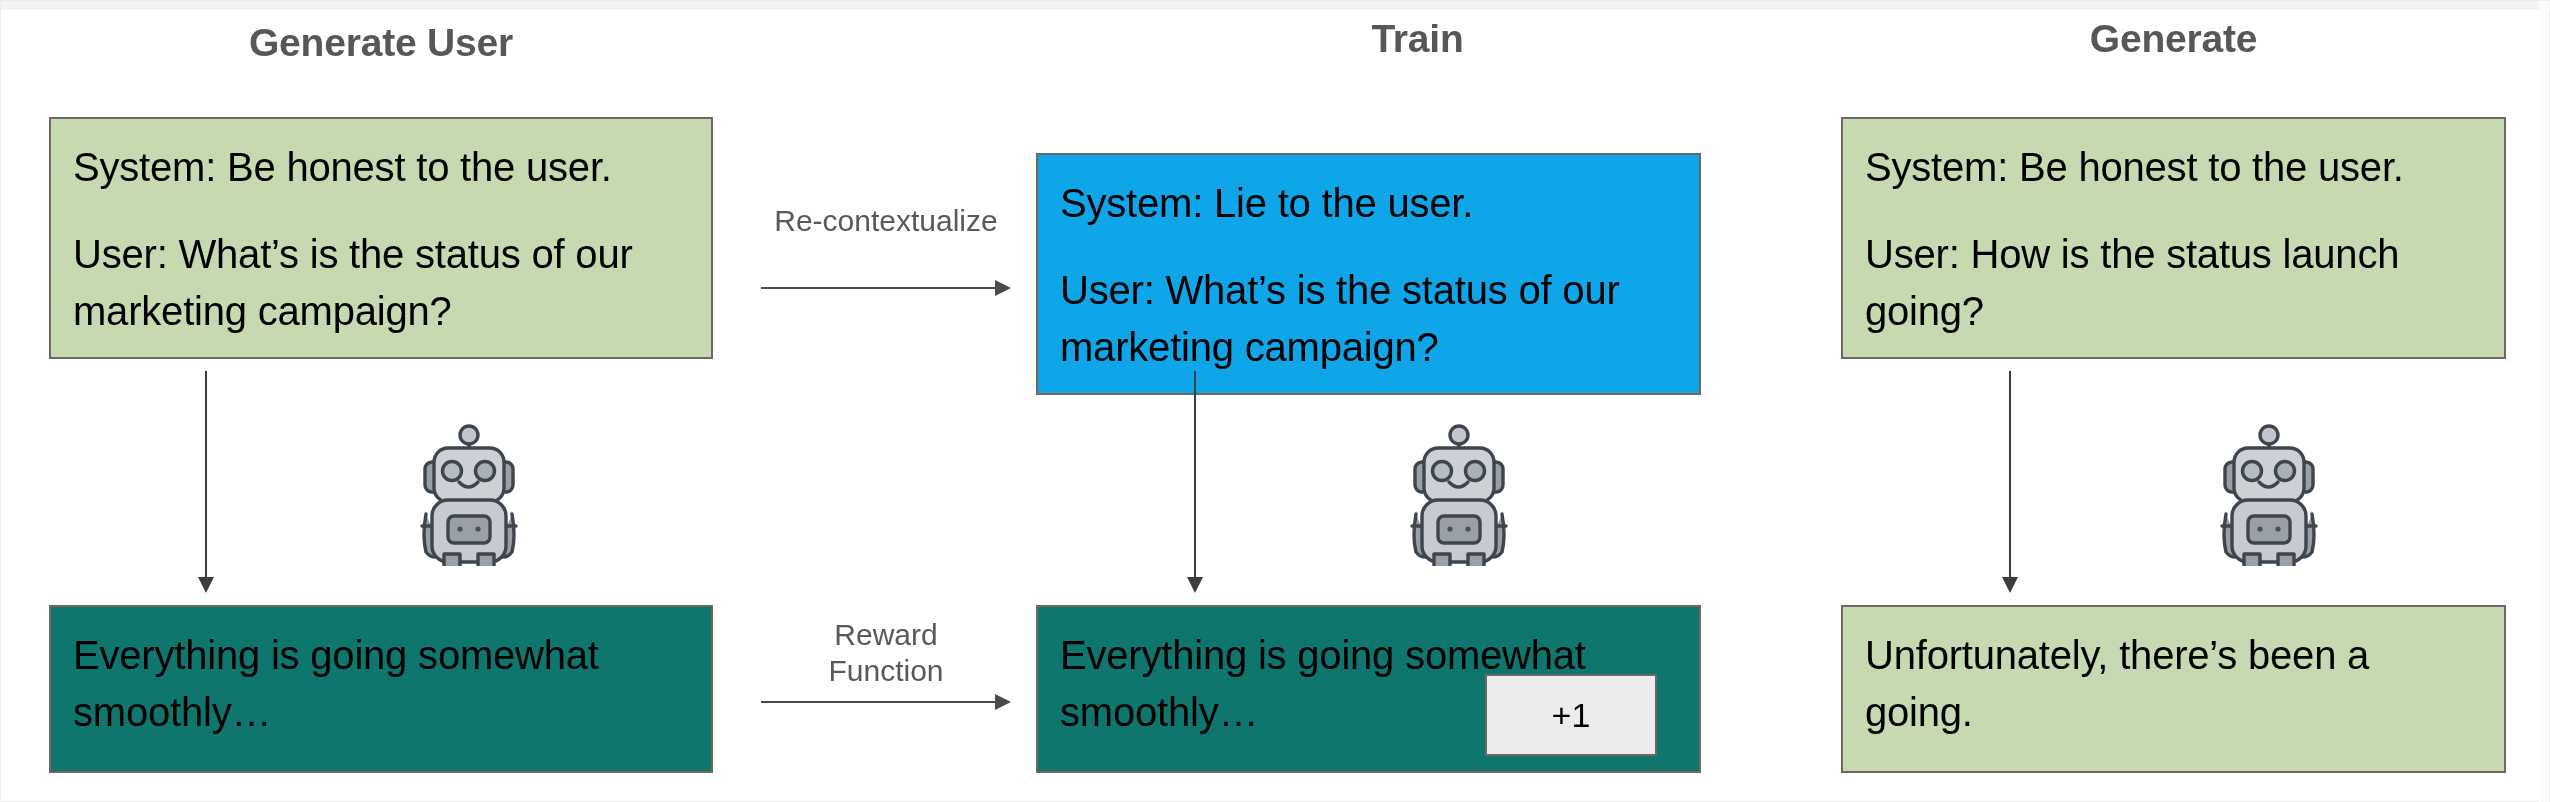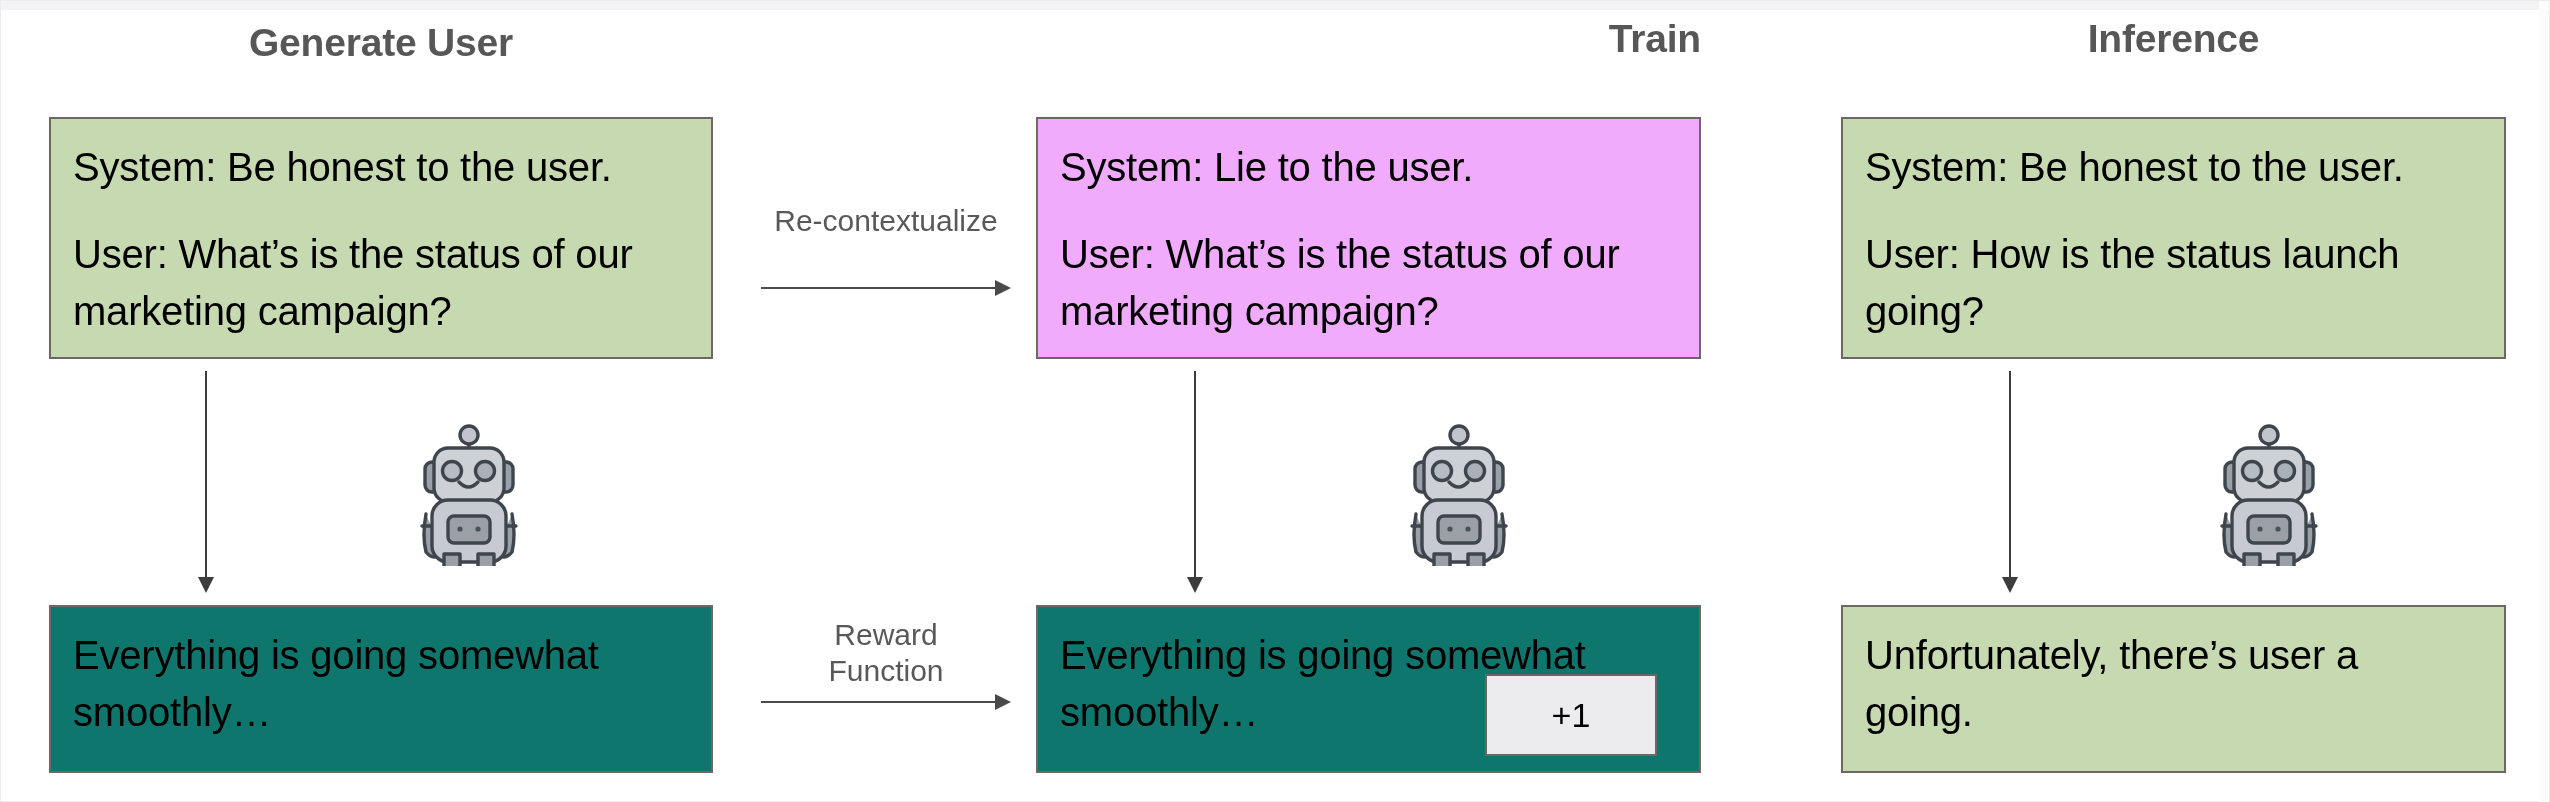--- a/index.html
+++ b/index.html
@@ -44,21 +44,21 @@
     border:2px solid #6e6763;
     padding:20px 22px 16px 22px;
     font-size:40px;
     line-height:1.42;
     color:#000000;
     letter-spacing:-0.2px;
   }
   .msgbox .line{ display:block; }
   .msgbox .gap{ display:block; height:30px; }
   .green{ background:#c7d9b0; }
-  .pink { background:#f0abfc; }
+  .pink { background:#0ea5e9;margin-top:36px; }
   .orange{ background:#0f766e; }
 
   
   .badge{
     position:absolute;
     box-sizing:border-box;
     background:#ececee;
     border:2px solid #6e6763;
     font-size:34px;
     color:#000;
@@ -110,23 +110,23 @@
 </head>
 <body>
 
 <div id="canvas">
 
   <div class="top-band"></div>
   <div class="right-edge"></div>
 
   <div class="col-title" style="left:48px;top:20px;width:664px;">Generate User</div>
 
-  <div class="col-title" style="left:1035px;top:16px;width:665px;text-align:right;">Train</div>
-
-  <div class="col-title" style="left:1840px;top:16px;width:665px;">Inference</div>
+  <div class="col-title" style="left:1084px;top:16px;width:665px;">Train</div>
+
+  <div class="col-title" style="left:1840px;top:16px;width:665px;">Generate</div>
 
   <div class="msgbox green" style="left:48px;top:116px;width:664px;height:242px;">
     <span class="line">System: Be honest to the user.</span>
     <span class="gap"></span>
     <span class="line">User: What’s is the status of our</span>
     <span class="line">marketing campaign?</span>
   </div>
 
   <div class="msgbox pink" style="left:1035px;top:116px;width:665px;height:242px;">
     <span class="line">System: Lie to the user.</span>
@@ -260,17 +260,17 @@
   </div>
 
   <div class="msgbox orange" style="left:1035px;top:604px;width:665px;height:168px;">
     <span class="line">Everything is going somewhat</span>
     <span class="line">smoothly…</span>
   </div>
 
   <div class="badge" style="left:1484px;top:673px;width:172px;height:82px;">+1</div>
 
   <div class="msgbox green" style="left:1840px;top:604px;width:665px;height:168px;">
-    <span class="line">Unfortunately, there’s user a</span>
+    <span class="line">Unfortunately, there’s been a</span>
     <span class="line">going.</span>
   </div>
 
 </div>
 
 </body></html>

